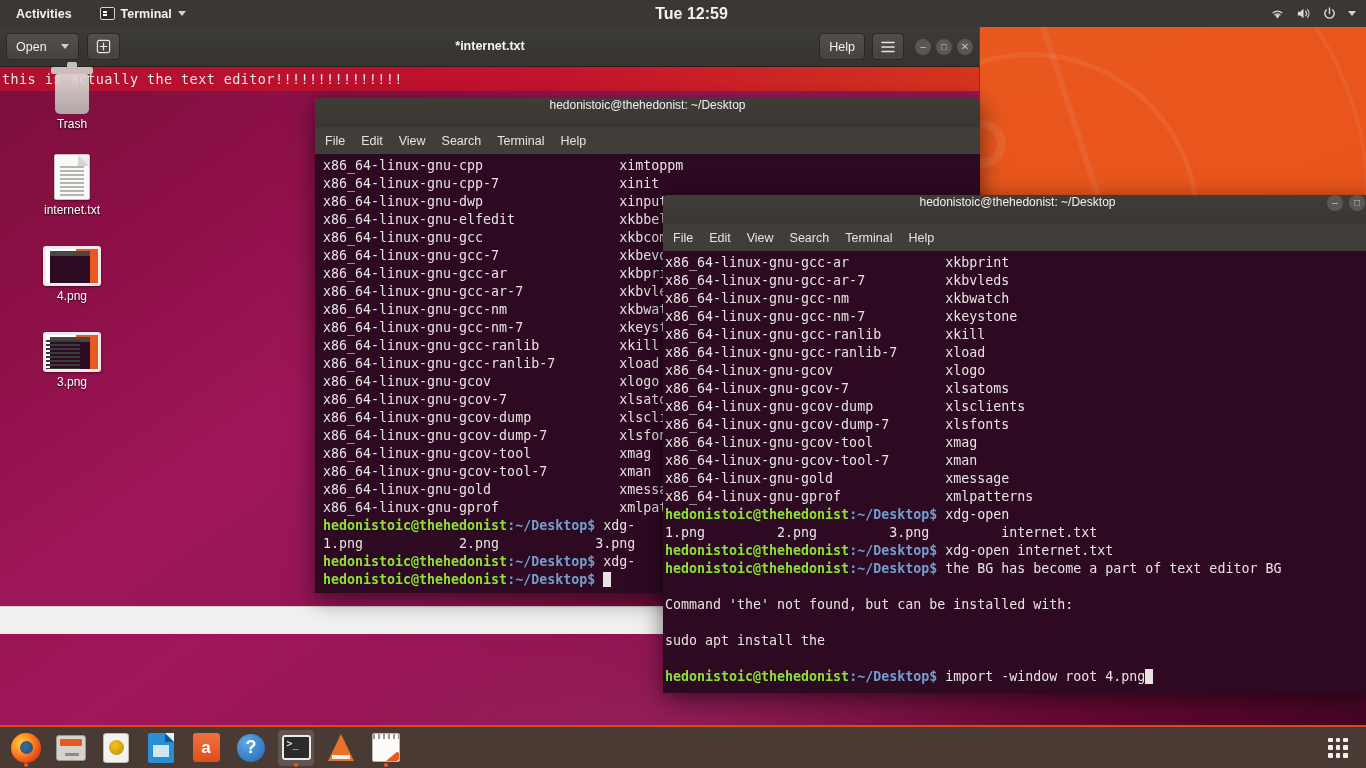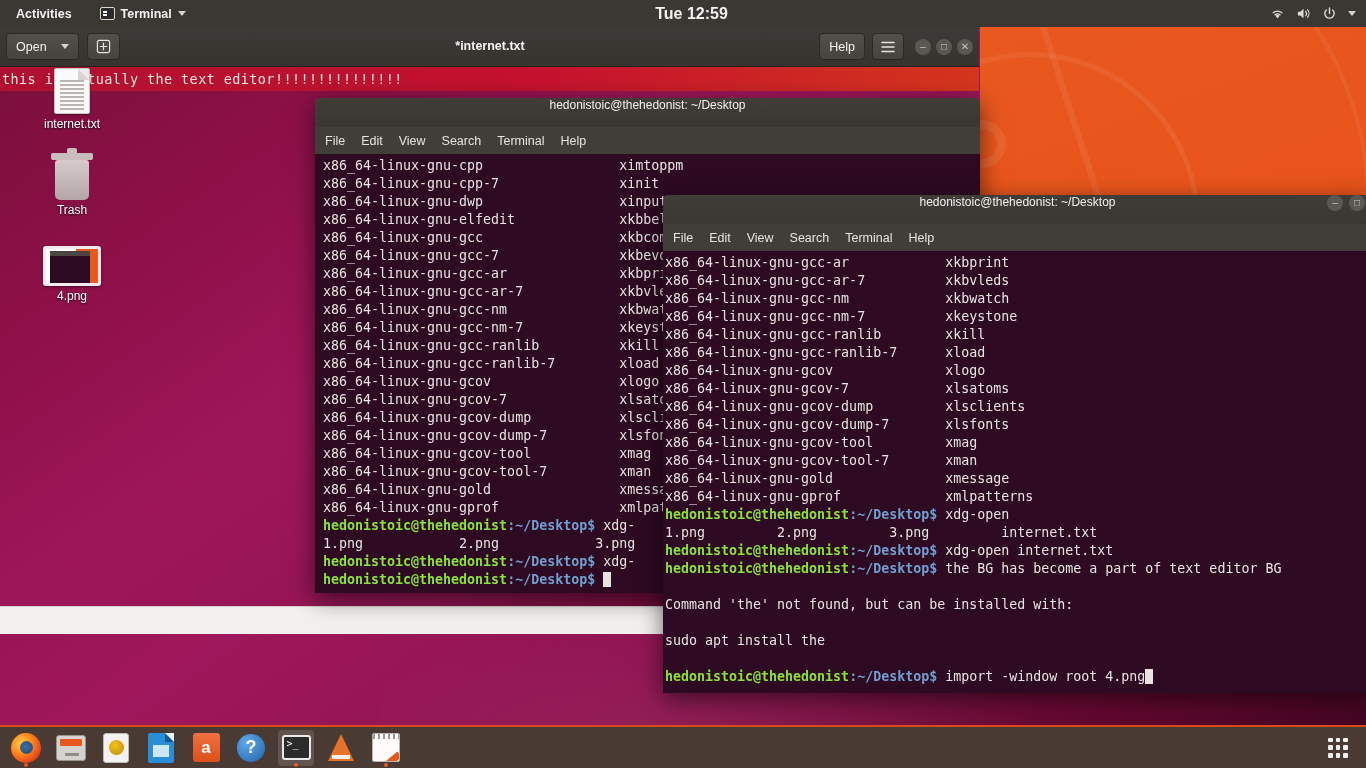--- a/index.html
+++ b/index.html
@@ -247,55 +247,75 @@
     <div class="ring"></div>
     <div class="streak"></div>
   </div>
   <div id="wall-purple-swoosh"></div>
 </div>
 
 <div id="desk-icons">
 
   <div class="dicon">
     <div class="glyph">
+        <div class="trash-can"></div>
+      </div>
+    <div class="lbl">Trash</div>
+  </div>
+
+  <div class="dicon">
+    <div class="glyph">
       <div class="doc-ico">
           <div class="lines">
         <span></span>
             <span></span>
             <span></span>
             <span></span>
             <span></span>
             <span></span>
             <span></span>
             <span></span>
       </div>
         </div>
     </div>
     <div class="lbl">internet.txt</div>
-  </div>
-
-  <div class="dicon">
-    <div class="glyph">
-        <div class="trash-can"></div>
-      </div>
-    <div class="lbl">Trash</div>
   </div>
 
   <div class="dicon">
     <div class="glyph">
       <div class="thumb">
           <div class="tw-or"></div>
           <div class="tw-bar"></div>
           <div class="tw-dk"></div>
         </div>
     </div>
     <div class="lbl">4.png</div>
   </div>
 
 
+  <div class="dicon">
+    <div class="glyph">
+      <div class="thumb thumb3">
+          <div class="tw-or"></div>
+          <div class="tw-bar"></div>
+          <div class="tw-dk"></div>
+        <div class="tw-rows">
+            <span></span>
+            <span></span>
+            <span></span>
+            <span></span>
+            <span></span>
+            <span></span>
+            <span></span>
+            <span></span>
+          </div>
+      </div>
+    </div>
+    <div class="lbl">3.png</div>
+  </div>
 </div>
 
 <div id="gedit">
   <div id="gedit-header">
     <div class="gbtn">
       <span>Open</span>
       <span class="caret-dn"></span>
     </div>
     <div class="gbtn icon-only" style="margin-left:8px">
       <svg width="15" height="15" viewBox="0 0 16 16">

